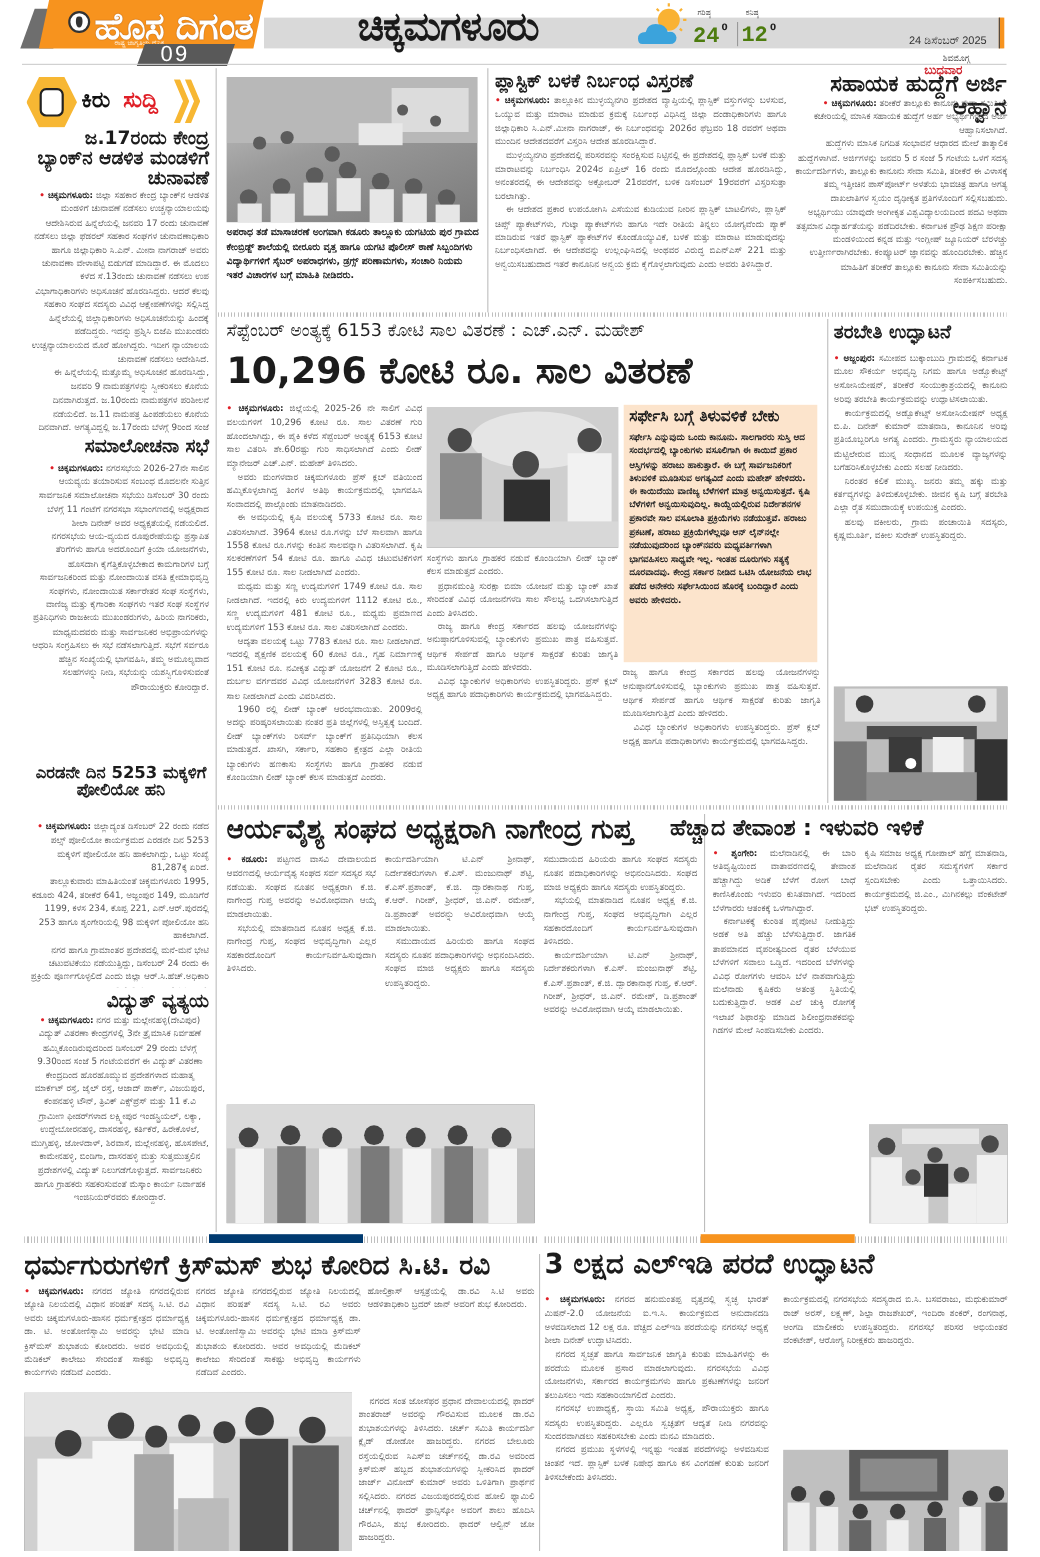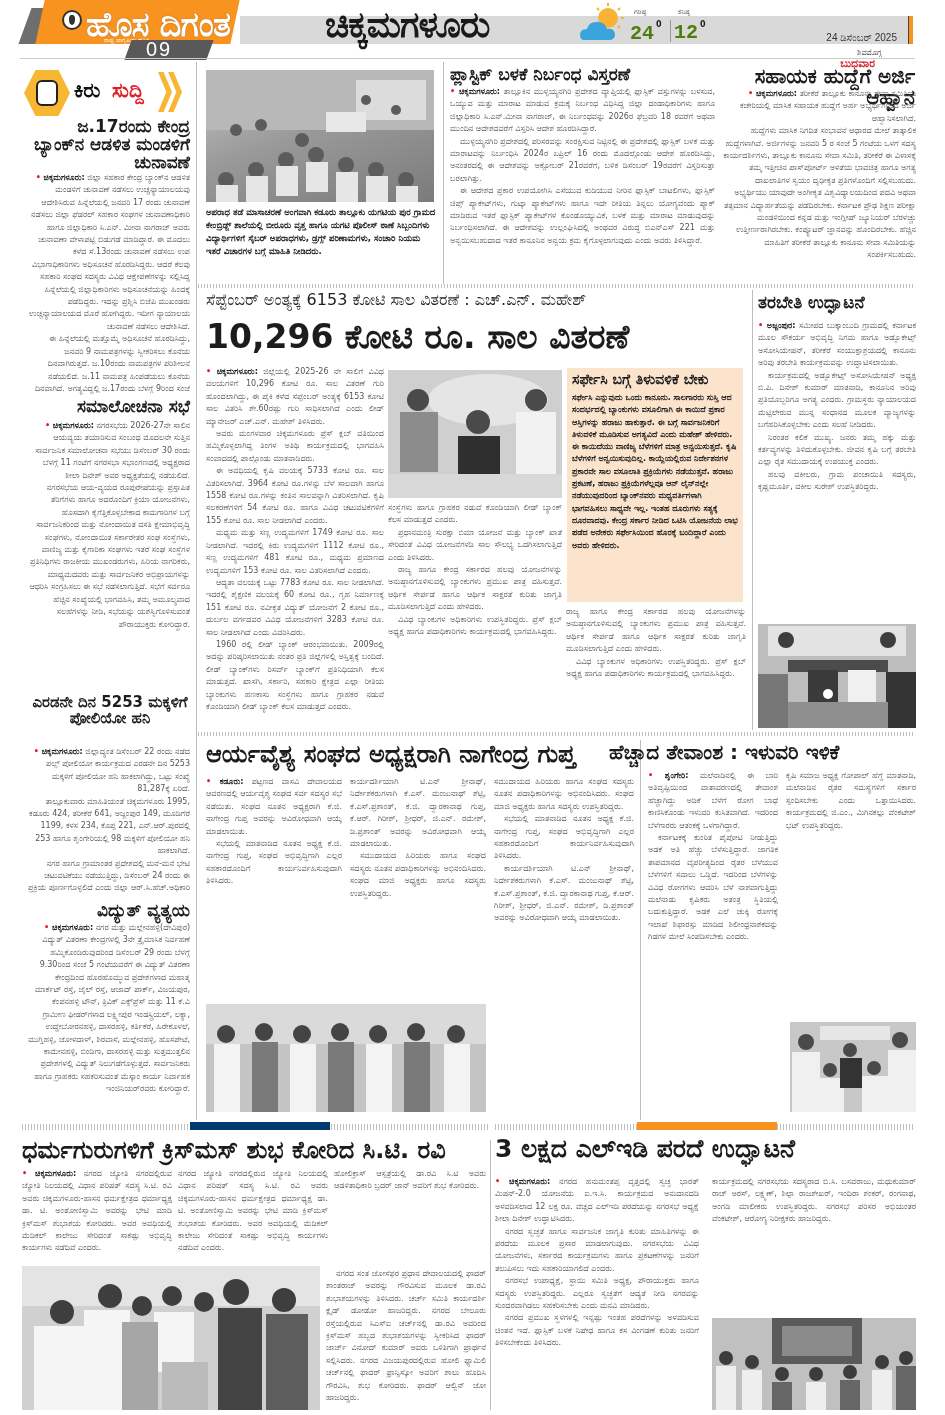--- a/index.html
+++ b/index.html
@@ -126,21 +126,21 @@
     <h2 class="hl" style="left:30px;top:695px;width:160px;font-size:15px;text-align:center">ಎರಡನೇ ದಿನ 5253 ಮಕ್ಕಳಿಗೆ ಪೋಲಿಯೋ ಹನಿ</h2>
     <div class="body" style="left:28px;top:746px;width:162px;height:152px;text-align:right">
       <p class="first"><span class="bullet">• </span><span class="place">ಚಿಕ್ಕಮಗಳೂರು:</span> <span>ಜಿಲ್ಲಾದ್ಯಂತ ಡಿಸೆಂಬರ್ 22 ರಂದು ನಡೆದ ಪಲ್ಸ್ ಪೋಲಿಯೋ ಕಾರ್ಯಕ್ರಮದ ಎರಡನೇ ದಿನ 5253 ಮಕ್ಕಳಿಗೆ ಪೋಲಿಯೋ ಹನಿ ಹಾಕಲಾಗಿದ್ದು, ಒಟ್ಟು ಸಂಖ್ಯೆ 81,287ಕ್ಕೆ ಏರಿದೆ.</span></p>
       <p>ತಾಲ್ಲೂಕುವಾರು ಮಾಹಿತಿಯಂತೆ ಚಿಕ್ಕಮಗಳೂರು 1995, ಕಡೂರು 424, ತರೀಕೆರೆ 641, ಅಜ್ಜಂಪುರ 149, ಮೂಡಿಗೆರೆ 1199, ಕಳಸ 234, ಕೊಪ್ಪ 221, ಎನ್.ಆರ್.ಪುರದಲ್ಲಿ 253 ಹಾಗೂ ಶೃಂಗೇರಿಯಲ್ಲಿ 98 ಮಕ್ಕಳಿಗೆ ಪೋಲಿಯೋ ಹನಿ ಹಾಕಲಾಗಿದೆ.</p>
       <p>ನಗರ ಹಾಗೂ ಗ್ರಾಮಾಂತರ ಪ್ರದೇಶದಲ್ಲಿ ಮನೆ-ಮನೆ ಭೇಟಿ ಚಟುವಟಿಕೆಯು ನಡೆಯುತ್ತಿದ್ದು, ಡಿಸೆಂಬರ್ 24 ರಂದು ಈ ಪ್ರಕ್ರಿಯೆ ಪೂರ್ಣಗೊಳ್ಳಲಿದೆ ಎಂದು ಜಿಲ್ಲಾ ಆರ್.ಸಿ.ಹೆಚ್.ಅಧಿಕಾರಿ ಡಾ.ಹೆಚ್.ಕೆ.ಮಂಜುನಾಥ್ ತಿಳಿಸಿದ್ದಾರೆ.</p>
     </div>
   </article>
 
   <article>
     <h2 class="hl" style="left:30px;top:902px;width:160px;font-size:17px;text-align:right">ವಿದ್ಯುತ್ ವ್ಯತ್ಯಯ</h2>
-    <div class="body" style="left:28px;top:922px;width:162px;height:190px;text-align:right">
+    <div class="body" style="left:28px;top:922px;width:162px;height:190px;text-align:center">
       <p class="first"><span class="bullet">• </span><span class="place">ಚಿಕ್ಕಮಗಳೂರು:</span> <span>ನಗರ ಮತ್ತು ಮಲ್ಲೇನಹಳ್ಳಿ(ದೇವಿಪುರ) ವಿದ್ಯುತ್ ವಿತರಣಾ ಕೇಂದ್ರಗಳಲ್ಲಿ 3ನೇ ತ್ರೈಮಾಸಿಕ ನಿರ್ವಹಣೆ ಹಮ್ಮಿಕೊಂಡಿರುವುದರಿಂದ ಡಿಸೆಂಬರ್ 29 ರಂದು ಬೆಳಗ್ಗೆ 9.30ರಿಂದ ಸಂಜೆ 5 ಗಂಟೆಯವರೆಗೆ ಈ ವಿದ್ಯುತ್ ವಿತರಣಾ ಕೇಂದ್ರದಿಂದ ಹೊರಹೊಮ್ಮುವ ಪ್ರದೇಶಗಳಾದ ಮಹಾತ್ಮ ಮಾರ್ಕೆಟ್ ರಸ್ತೆ, ಜೈಲ್ ರಸ್ತೆ, ಆಜಾದ್ ಪಾರ್ಕ್, ವಿಜಯಪುರ, ಕೆಂಪನಹಳ್ಳಿ ಟೌನ್, ತ್ರಿವಿಕ್ ಎಕ್ಸ್‌ಪ್ರೆಸ್ ಮತ್ತು 11 ಕೆ.ವಿ ಗ್ರಾಮೀಣ ಫೀಡರ್‌ಗಳಾದ ಲಕ್ಷ್ಮೀಪುರ ಇಂಡಸ್ಟ್ರಿಯಲ್, ಲಕ್ಯಾ, ಉದ್ದೇಬೋರನಹಳ್ಳಿ, ದಾಸರಹಳ್ಳಿ, ಕರ್ತಿಕೆರೆ, ಹಿರೇಕೊಳಲೆ, ಮುಗ್ತಿಹಳ್ಳಿ, ಜೋಳದಾಳ್, ಶಿರವಾಸೆ, ಮಲ್ಲೇನಹಳ್ಳಿ, ಹೊಸಪೇಟೆ, ಕಾಮೇನಹಳ್ಳಿ, ಬಿಂಡಿಗಾ, ದಾಸರಹಳ್ಳಿ ಮತ್ತು ಸುತ್ತಮುತ್ತಲಿನ ಪ್ರದೇಶಗಳಲ್ಲಿ ವಿದ್ಯುತ್ ನಿಲುಗಡೆಗೊಳ್ಳುತ್ತದೆ. ಸಾರ್ವಜನಿಕರು ಹಾಗೂ ಗ್ರಾಹಕರು ಸಹಕರಿಸುವಂತೆ ಮೆಸ್ಕಾಂ ಕಾರ್ಯ ನಿರ್ವಾಹಕ ಇಂಜಿನಿಯರ್‌ರವರು ಕೋರಿದ್ದಾರೆ.</span></p>
     </div>
   </article>
 </section>
 
 <figure>
   <div class="photo" style="left:206px;top:70px;width:228px;height:132px">
     <svg width="228" height="132" viewBox="0 0 228 132">
       <rect x="0" y="0" width="228" height="60" fill="#b8b8b8"></rect>
       <rect x="150" y="10" width="70" height="40" fill="#dcdcdc"></rect>

